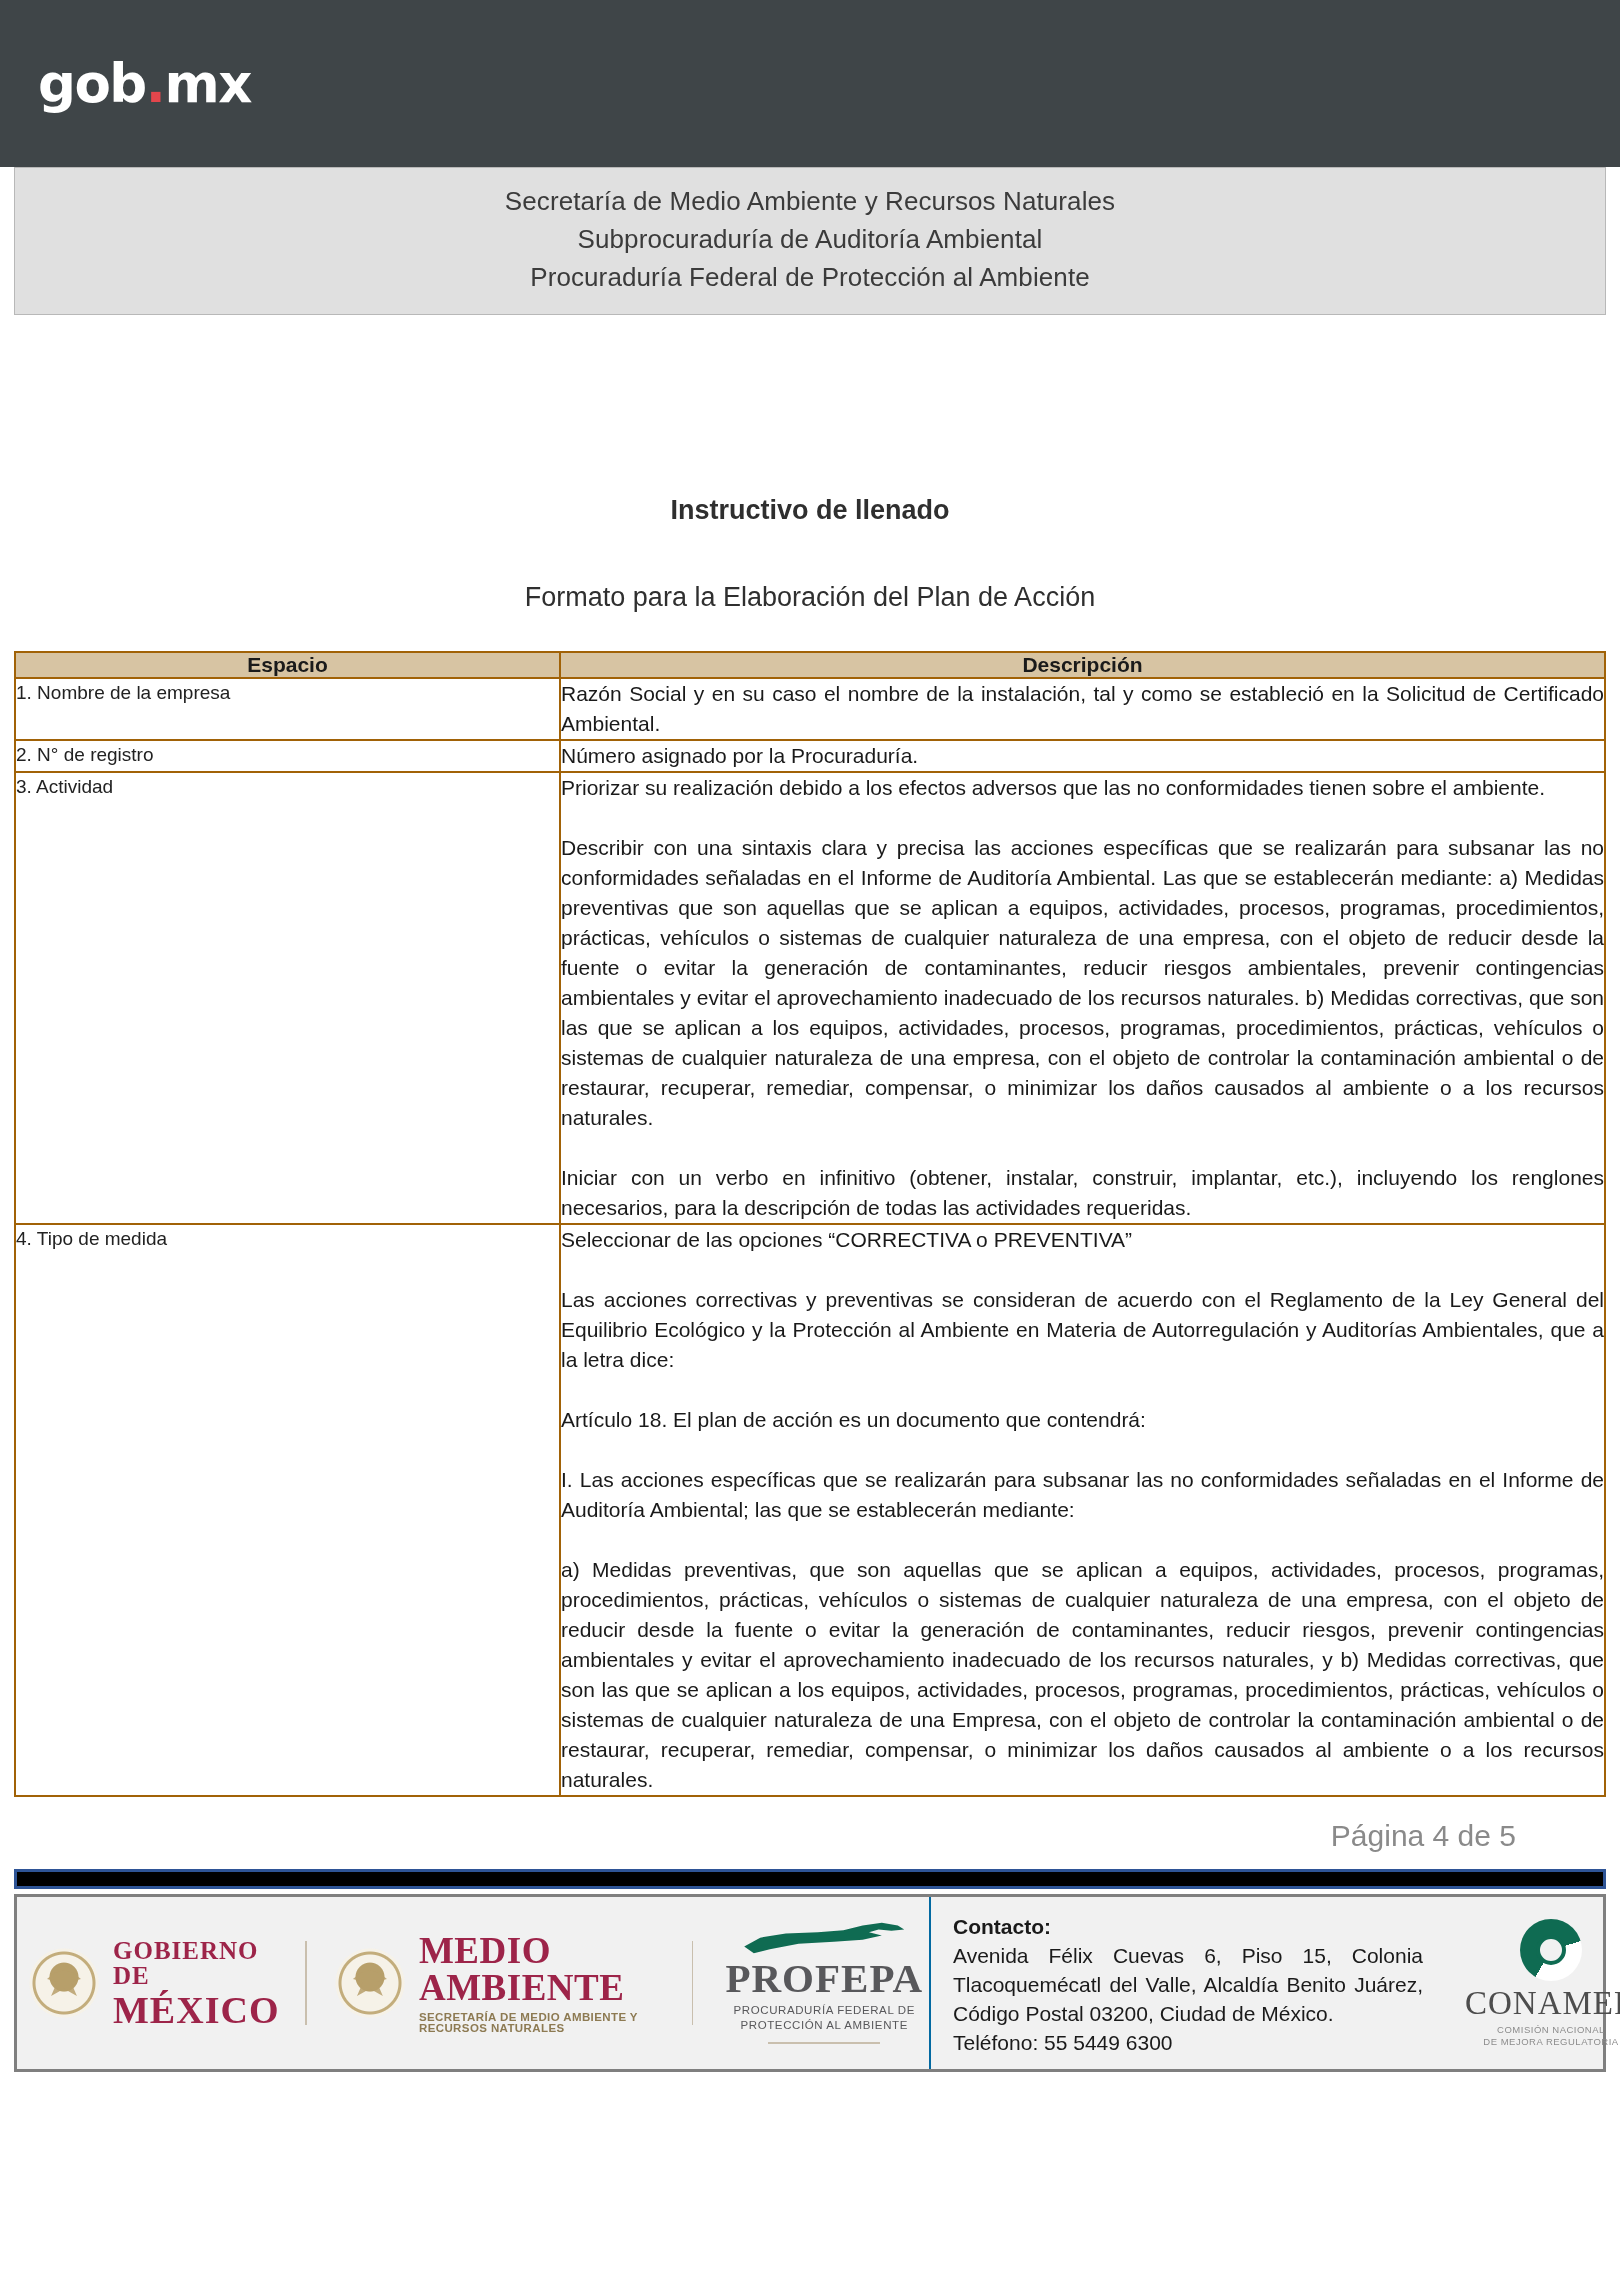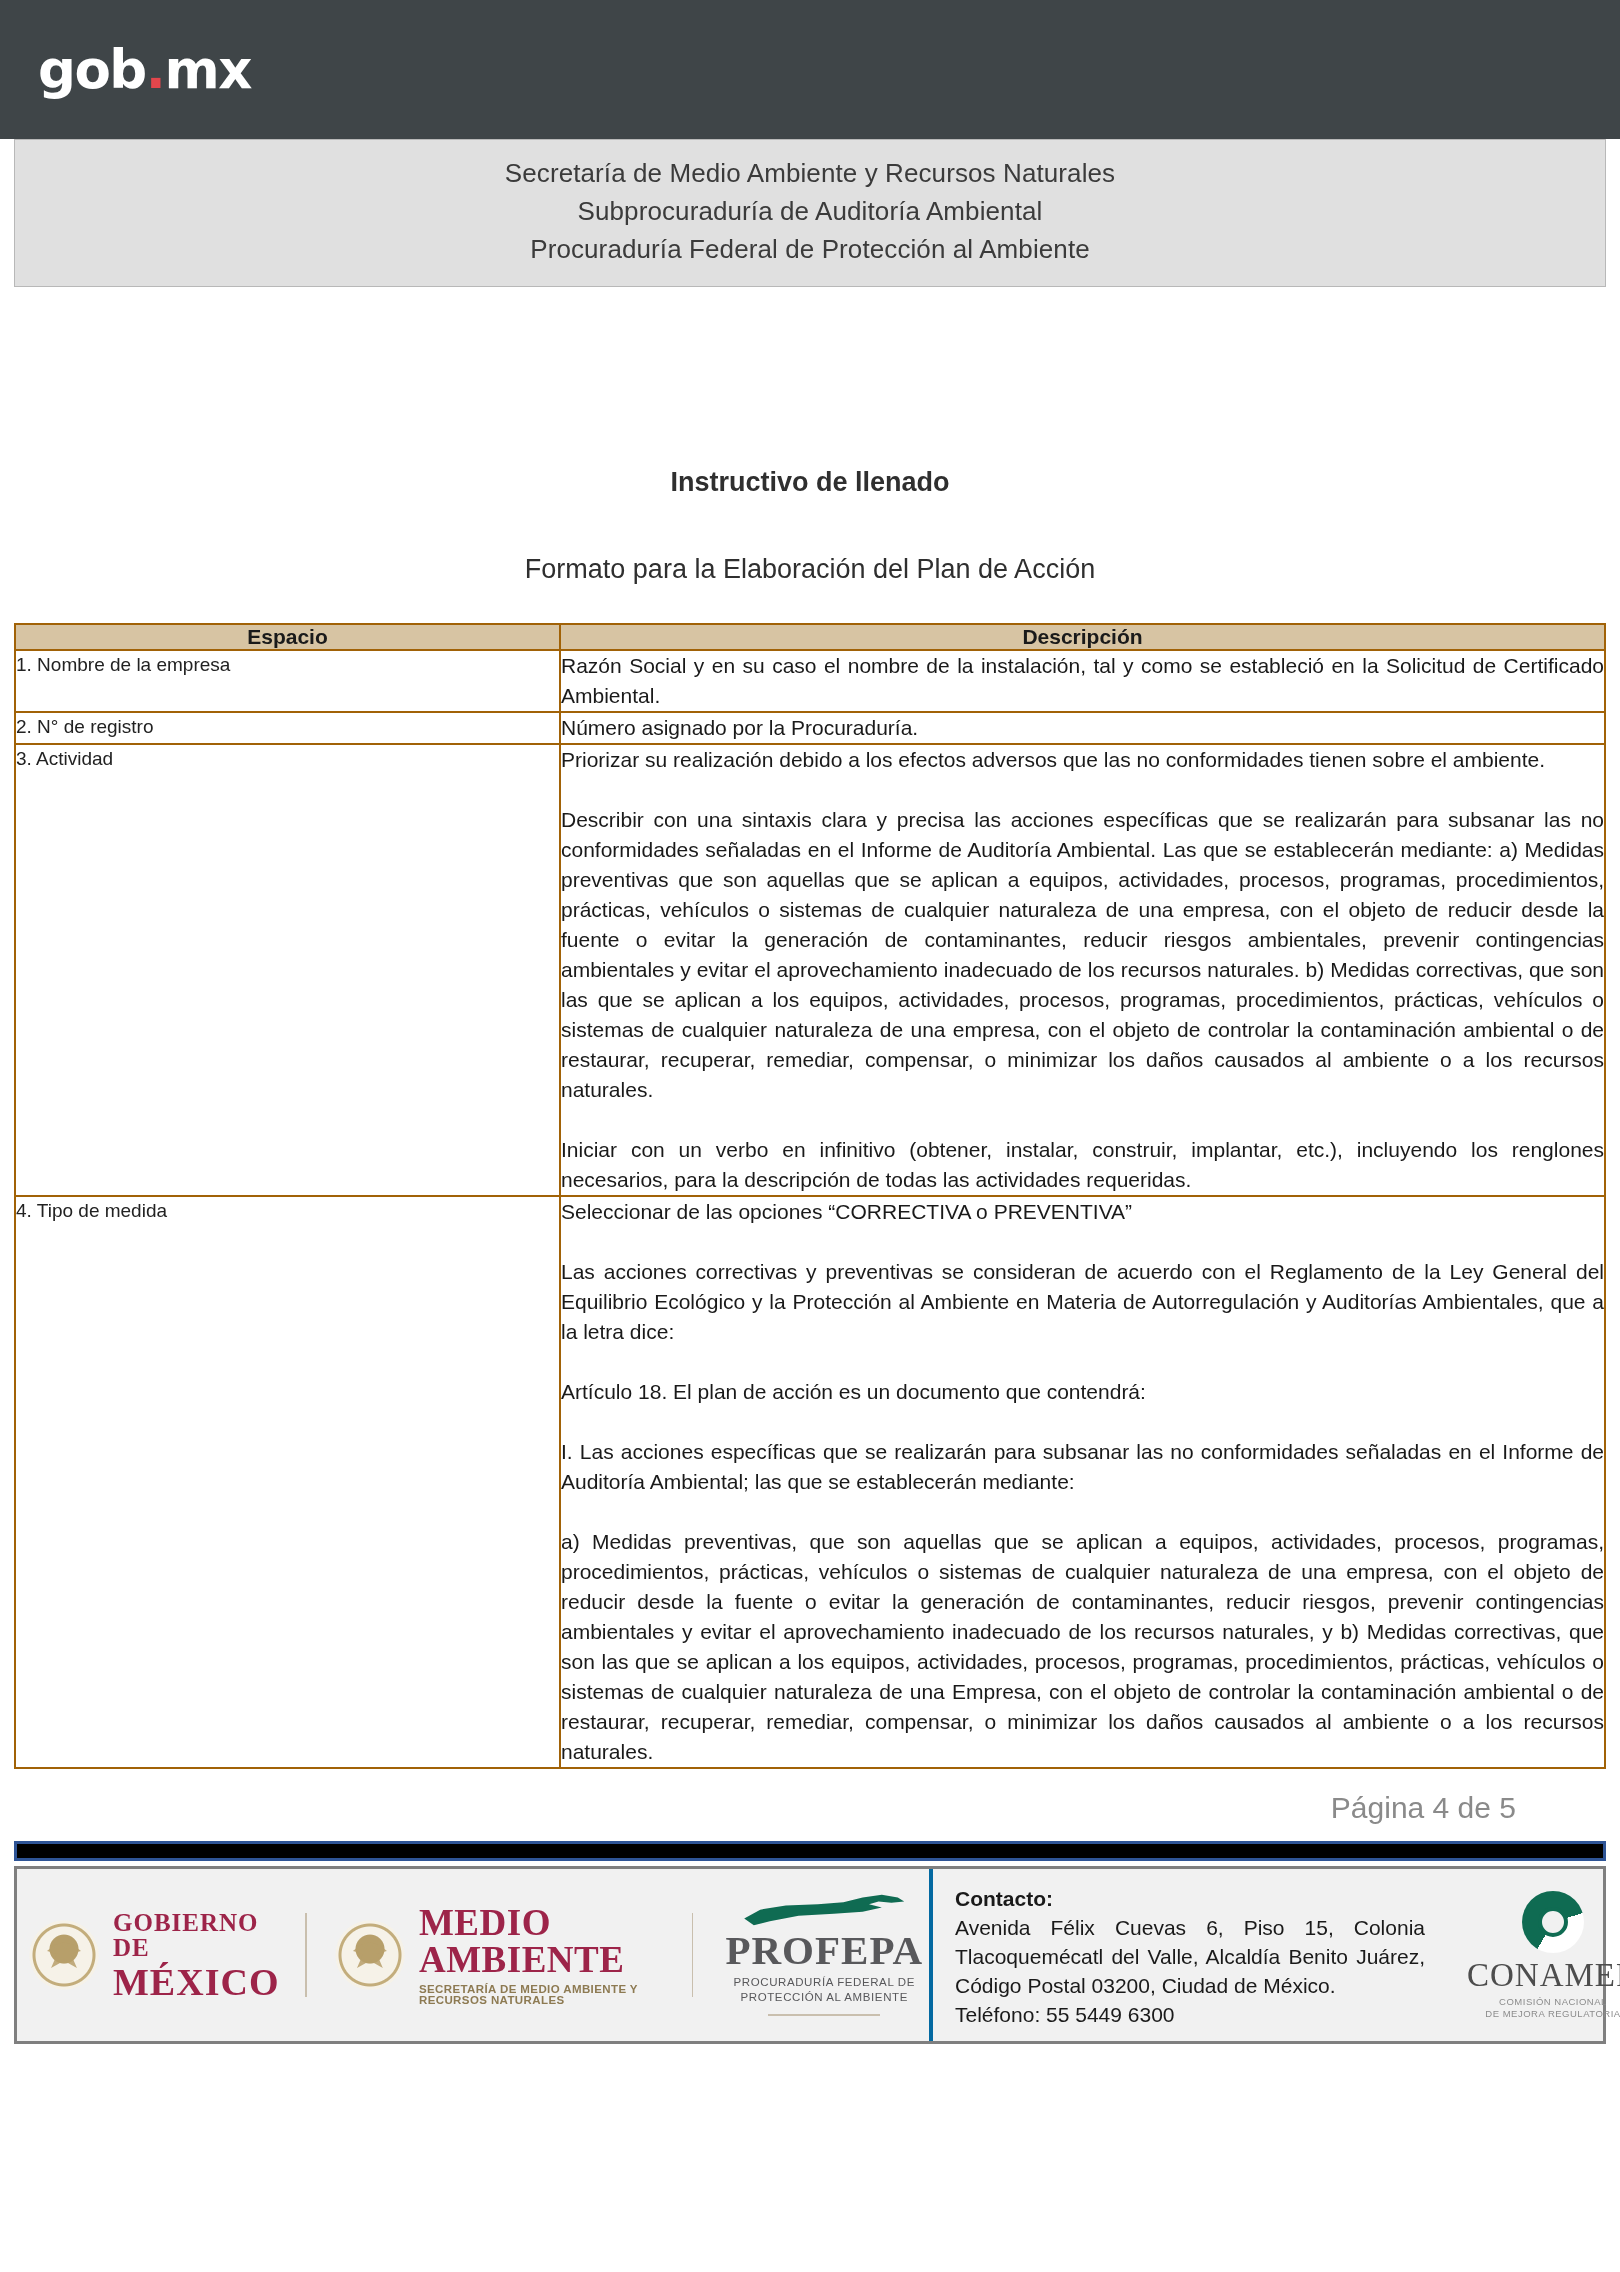--- a/index.html
+++ b/index.html
@@ -11,21 +11,21 @@
     width: 1620px;
     height: 2272px;
     font-family: "Liberation Sans", sans-serif;
     color: #231f20;
     position: relative;
     overflow: hidden;
   }
 
   
   .gobmx-bar {
-    height: 139px;
+    height: 167px;
     background: #3f4548;
     display: flex;
     align-items: center;
     padding-left: 38px;
     box-sizing: border-box;
   }
   .gobmx-logo {
     font-family: "DejaVu Sans", sans-serif;
     font-weight: 700;
     font-size: 53px;
@@ -241,21 +241,21 @@
     line-height: 15px;
   }
   .profepa .underline {
     width: 112px; height: 2px;
     background: #c9bfae;
     margin: 9px auto 0 auto;
   }
   
   .footer-contact {
     flex: 1 1 auto;
-    border-left: 4px solid #0369a1;
+    border-left: 2px solid #0369a1;
     padding: 10px 8px 8px 22px;
     box-sizing: border-box;
     font-family: "Liberation Sans", sans-serif;
     font-size: 21px;
     line-height: 29px;
     color: #1a1a1a;
     display: flex;
     align-items: center;
   }
   .footer-contact .inner { width: 470px; }

